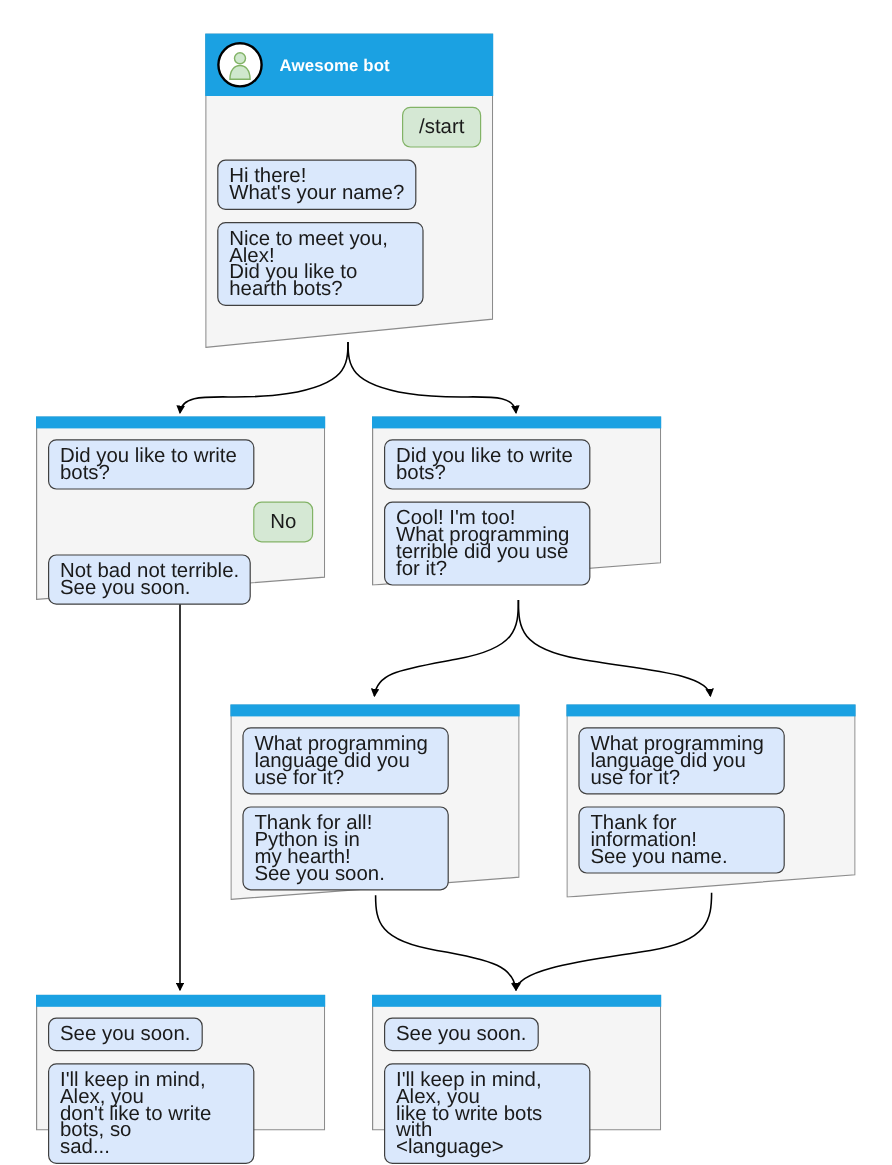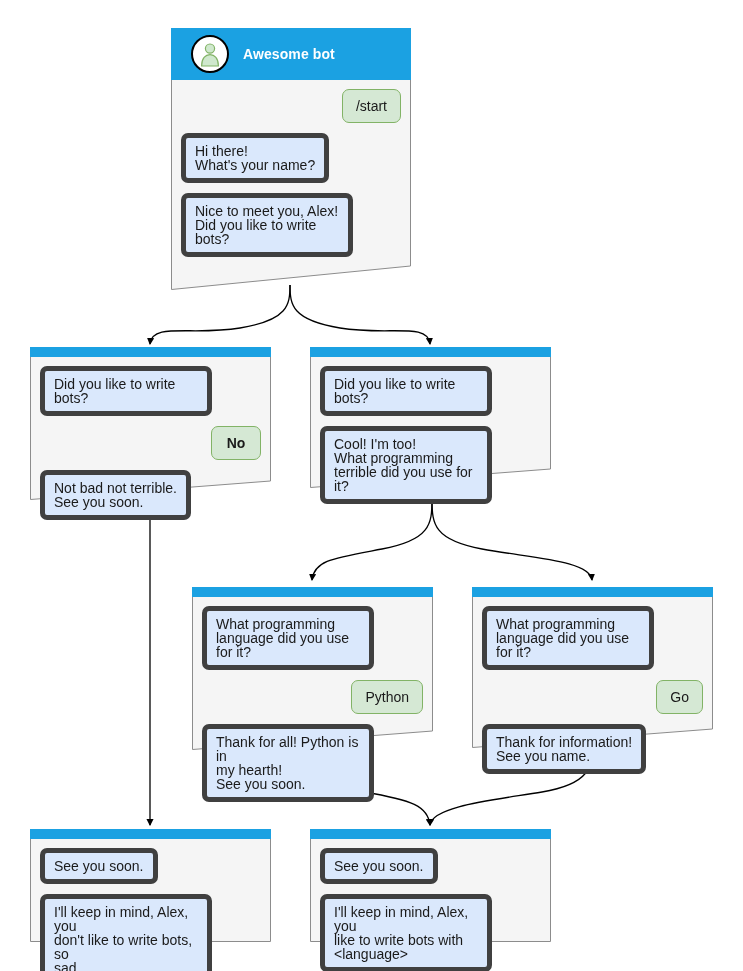--- a/index.html
+++ b/index.html
@@ -49,21 +49,21 @@
     top: 0;
     width: 100%;
     height: 10px;
     background: #1ba1e2;
     box-sizing: border-box;
   }
   .node.root .node-header {
     height: 52px;
     display: flex;
     align-items: center;
-    padding-left: 20px;
+    padding-left: 10px;
   }
   .avatar {
     width: 38px;
     height: 38px;
     border-radius: 50%;
     background: #ffffff;
     border: 2px solid #000000;
     box-sizing: border-box;
     display: flex;
     align-items: center;
@@ -91,30 +91,30 @@
   .msg-row {
     display: flex;
     margin-bottom: 10px;
   }
   .msg-row.left  { justify-content: flex-start; }
   .msg-row.right { justify-content: flex-end; }
 
   .bubble {
     border-radius: 7px;
     box-sizing: border-box;
-    font-size: 14px;
+    font-size: 17px;
     line-height: 14px;
     color: #1a1a1a;
     white-space: pre-line;
     padding: 6px 9px;
     max-width: 78%;
   }
   .bubble.bot {
     background: #dae8fc;
-    border: 5px solid #404040;
+    border: 1px solid #404040;
   }
   .bubble.user {
     background: #d5e8d4;
     border: 1px solid #82b366;
     padding: 9px 13px;
   }
 </style>
 </head>
 <body>
 
@@ -158,36 +158,36 @@
     <div class="chat" style="top:52px;">
       <div class="msg-row right">
         <div class="bubble user">/start</div>
       </div>
       <div class="msg-row left">
         <div class="bubble bot">Hi there!
 What's your name?</div>
       </div>
       <div class="msg-row left">
         <div class="bubble bot">Nice to meet you, Alex!
-Did you like to write bots?</div>
+Did you like to hearth bots?</div>
       </div>
     </div>
   </div>
 
   <div class="node" style="left:30px; top:347px; width:241px; height:153px;">
     <svg class="node-skew" viewBox="0 0 241 153" preserveAspectRatio="none">
       <path d="M 0.5,0.5 L 240.5,0.5 L 240.5,134 L 0.5,152.5 Z" fill="#f5f5f5" stroke="#8c8c8c" stroke-width="1"></path>
     </svg>
     <div class="node-header"></div>
     <div class="chat" style="top:10px;">
       <div class="msg-row left">
         <div class="bubble bot">Did you like to write bots?</div>
       </div>
       <div class="msg-row right">
-        <div class="bubble user" style="min-width:50px; text-align:center;font-weight:bold;">No</div>
+        <div class="bubble user" style="min-width:50px; text-align:center;">No</div>
       </div>
       <div class="msg-row left">
         <div class="bubble bot">Not bad not terrible.
 See you soon.</div>
       </div>
     </div>
   </div>
 
   <div class="node" style="left:310px; top:347px; width:241px; height:141px;">
     <svg class="node-skew" viewBox="0 0 241 141" preserveAspectRatio="none">
@@ -209,44 +209,38 @@
   <div class="node" style="left:192px; top:587px; width:241px; height:163px;">
     <svg class="node-skew" viewBox="0 0 241 163" preserveAspectRatio="none">
       <path d="M 0.5,0.5 L 240.5,0.5 L 240.5,144 L 0.5,162.5 Z" fill="#f5f5f5" stroke="#8c8c8c" stroke-width="1"></path>
     </svg>
     <div class="node-header"></div>
     <div class="chat" style="top:10px;">
       <div class="msg-row left">
         <div class="bubble bot">What programming
 language did you use for it?</div>
       </div>
-      <div class="msg-row right">
-        <div class="bubble user">Python</div>
-      </div>
       <div class="msg-row left">
         <div class="bubble bot">Thank for all! Python is in
 my hearth!
 See you soon.</div>
       </div>
     </div>
   </div>
 
   <div class="node" style="left:472px; top:587px; width:241px; height:161px;">
     <svg class="node-skew" viewBox="0 0 241 161" preserveAspectRatio="none">
       <path d="M 0.5,0.5 L 240.5,0.5 L 240.5,142 L 0.5,160.5 Z" fill="#f5f5f5" stroke="#8c8c8c" stroke-width="1"></path>
     </svg>
     <div class="node-header"></div>
     <div class="chat" style="top:10px;">
       <div class="msg-row left">
         <div class="bubble bot">What programming
 language did you use for it?</div>
       </div>
-      <div class="msg-row right">
-        <div class="bubble user" style="min-width:44px; text-align:left;">Go</div>
-      </div>
       <div class="msg-row left">
         <div class="bubble bot">Thank for information!
 See you name.</div>
       </div>
     </div>
   </div>
 
   <div class="node" style="left:30px; top:829px; width:241px; height:113px;">
     <svg class="node-skew" viewBox="0 0 241 113" preserveAspectRatio="none">
       <path d="M 0.5,0.5 L 240.5,0.5 L 240.5,112.5 L 0.5,112.5 Z" fill="#f5f5f5" stroke="#8c8c8c" stroke-width="1"></path>

